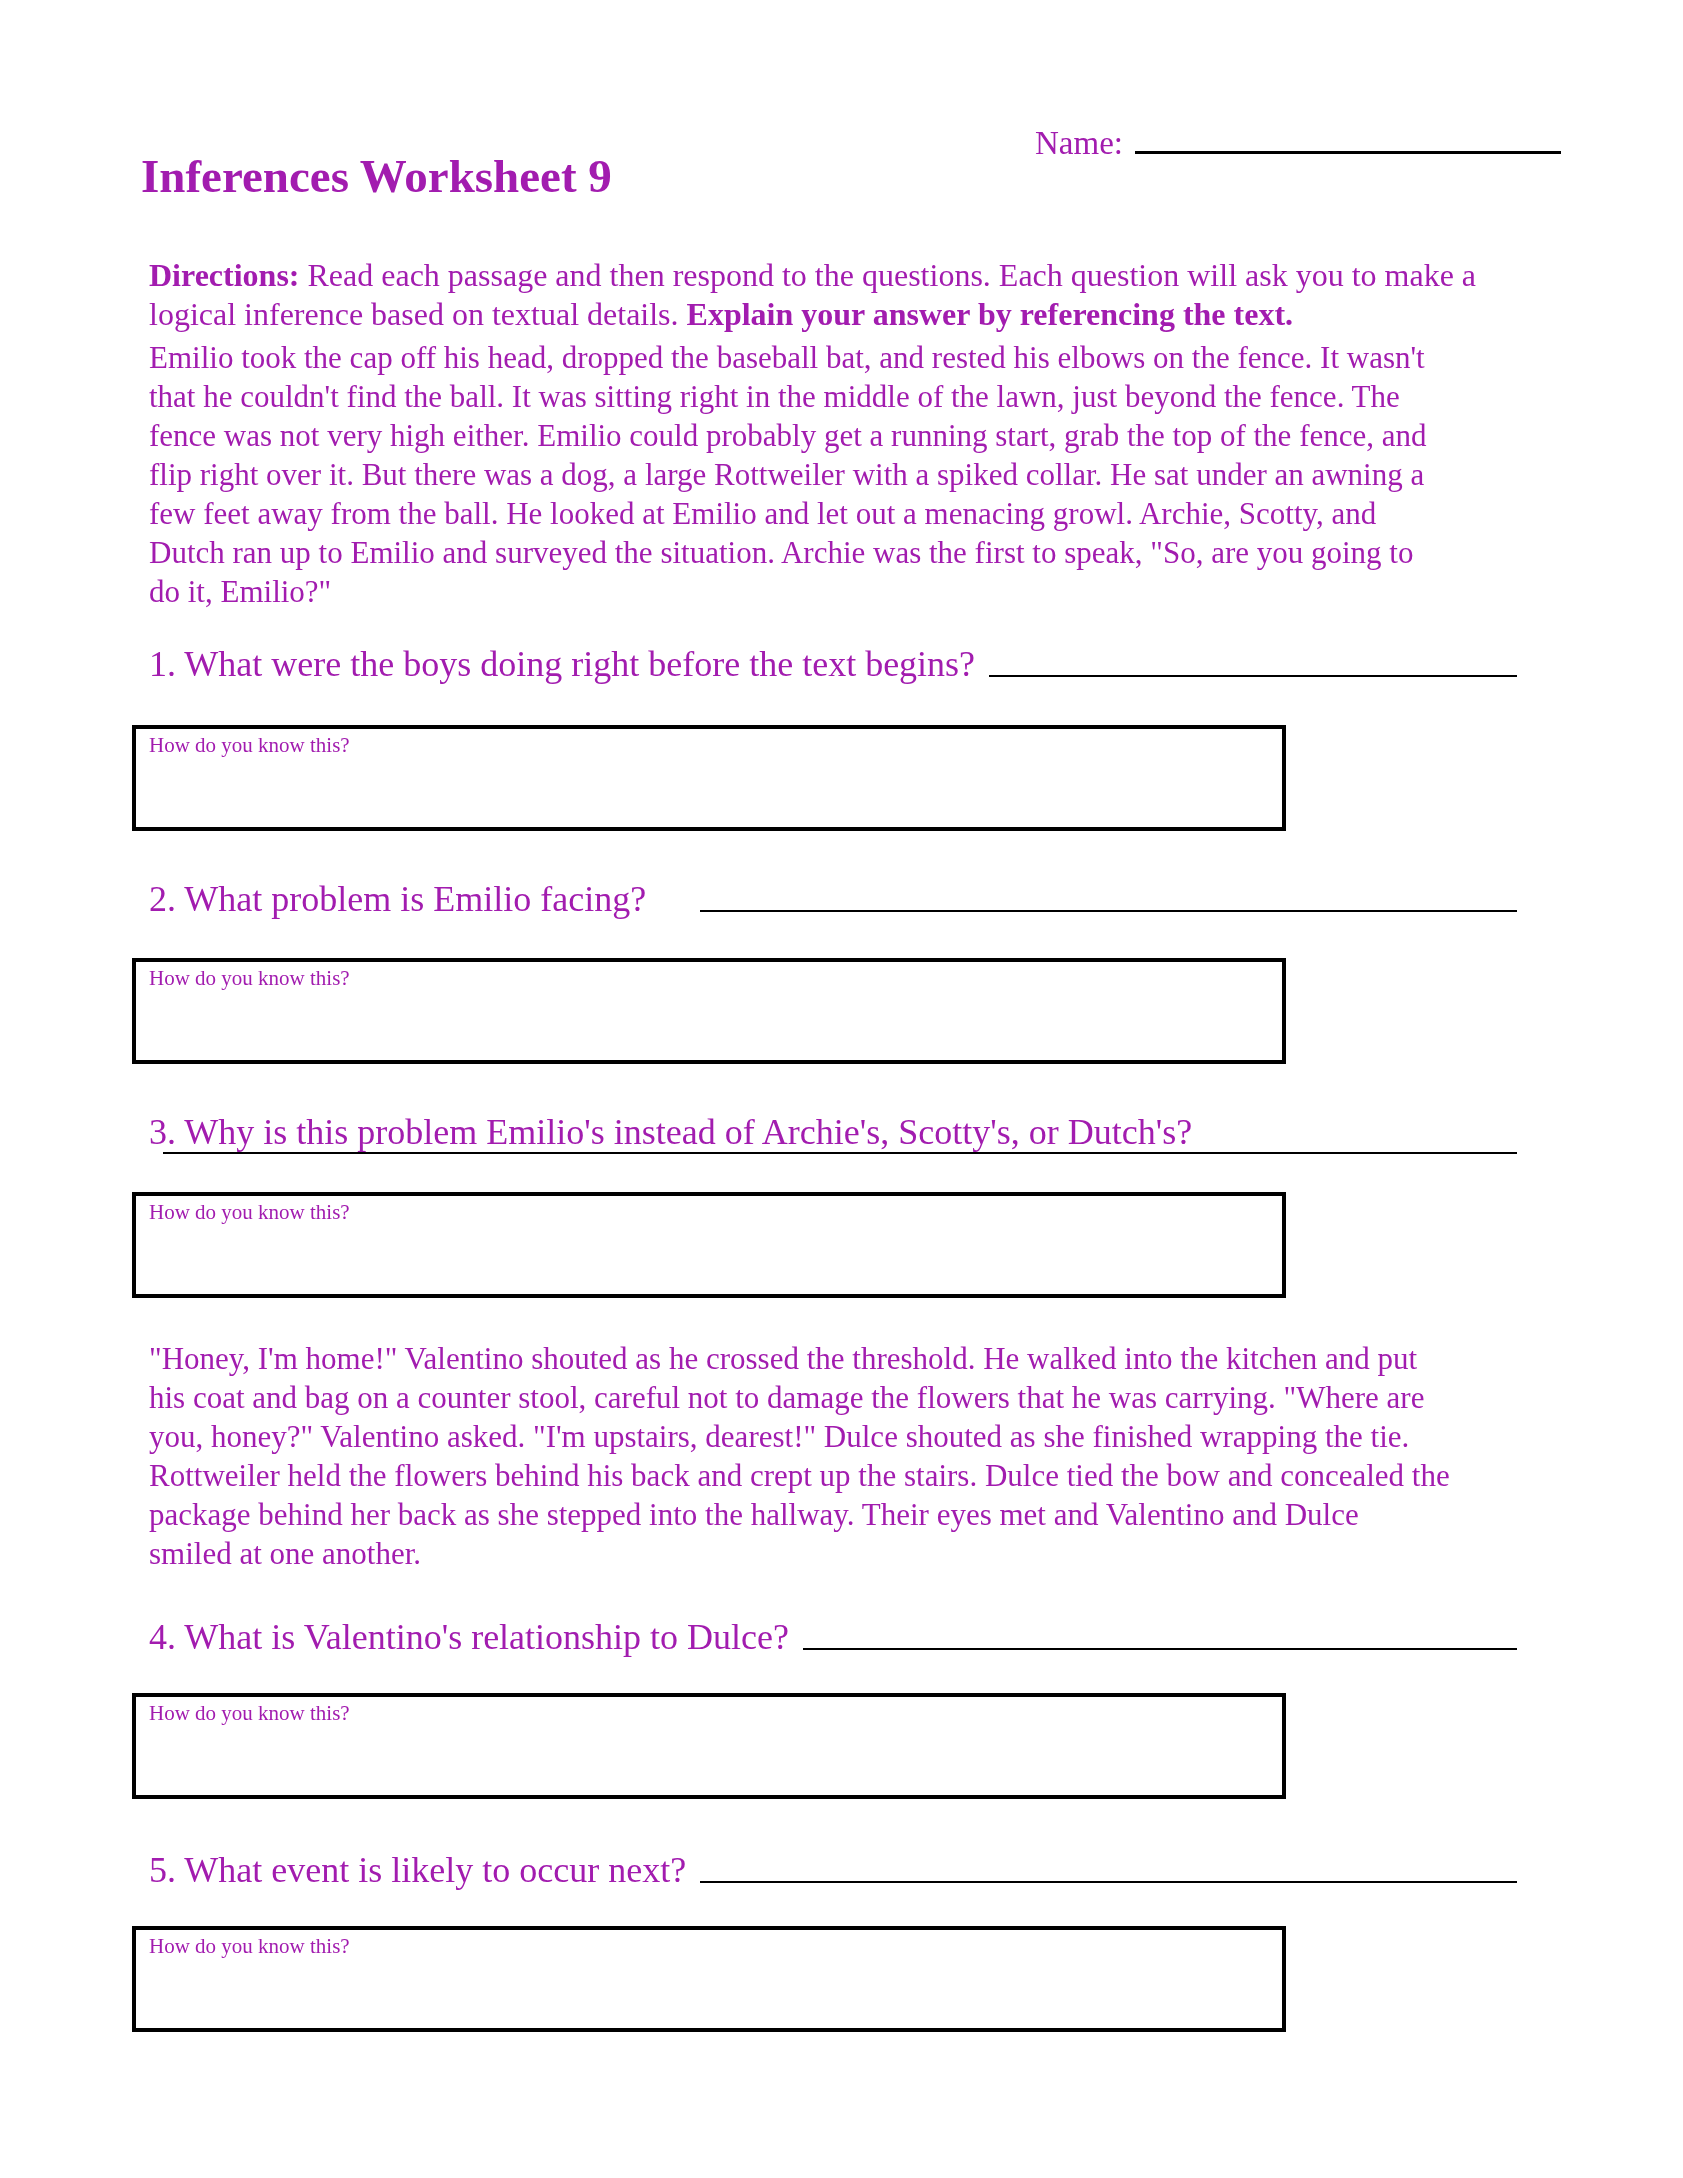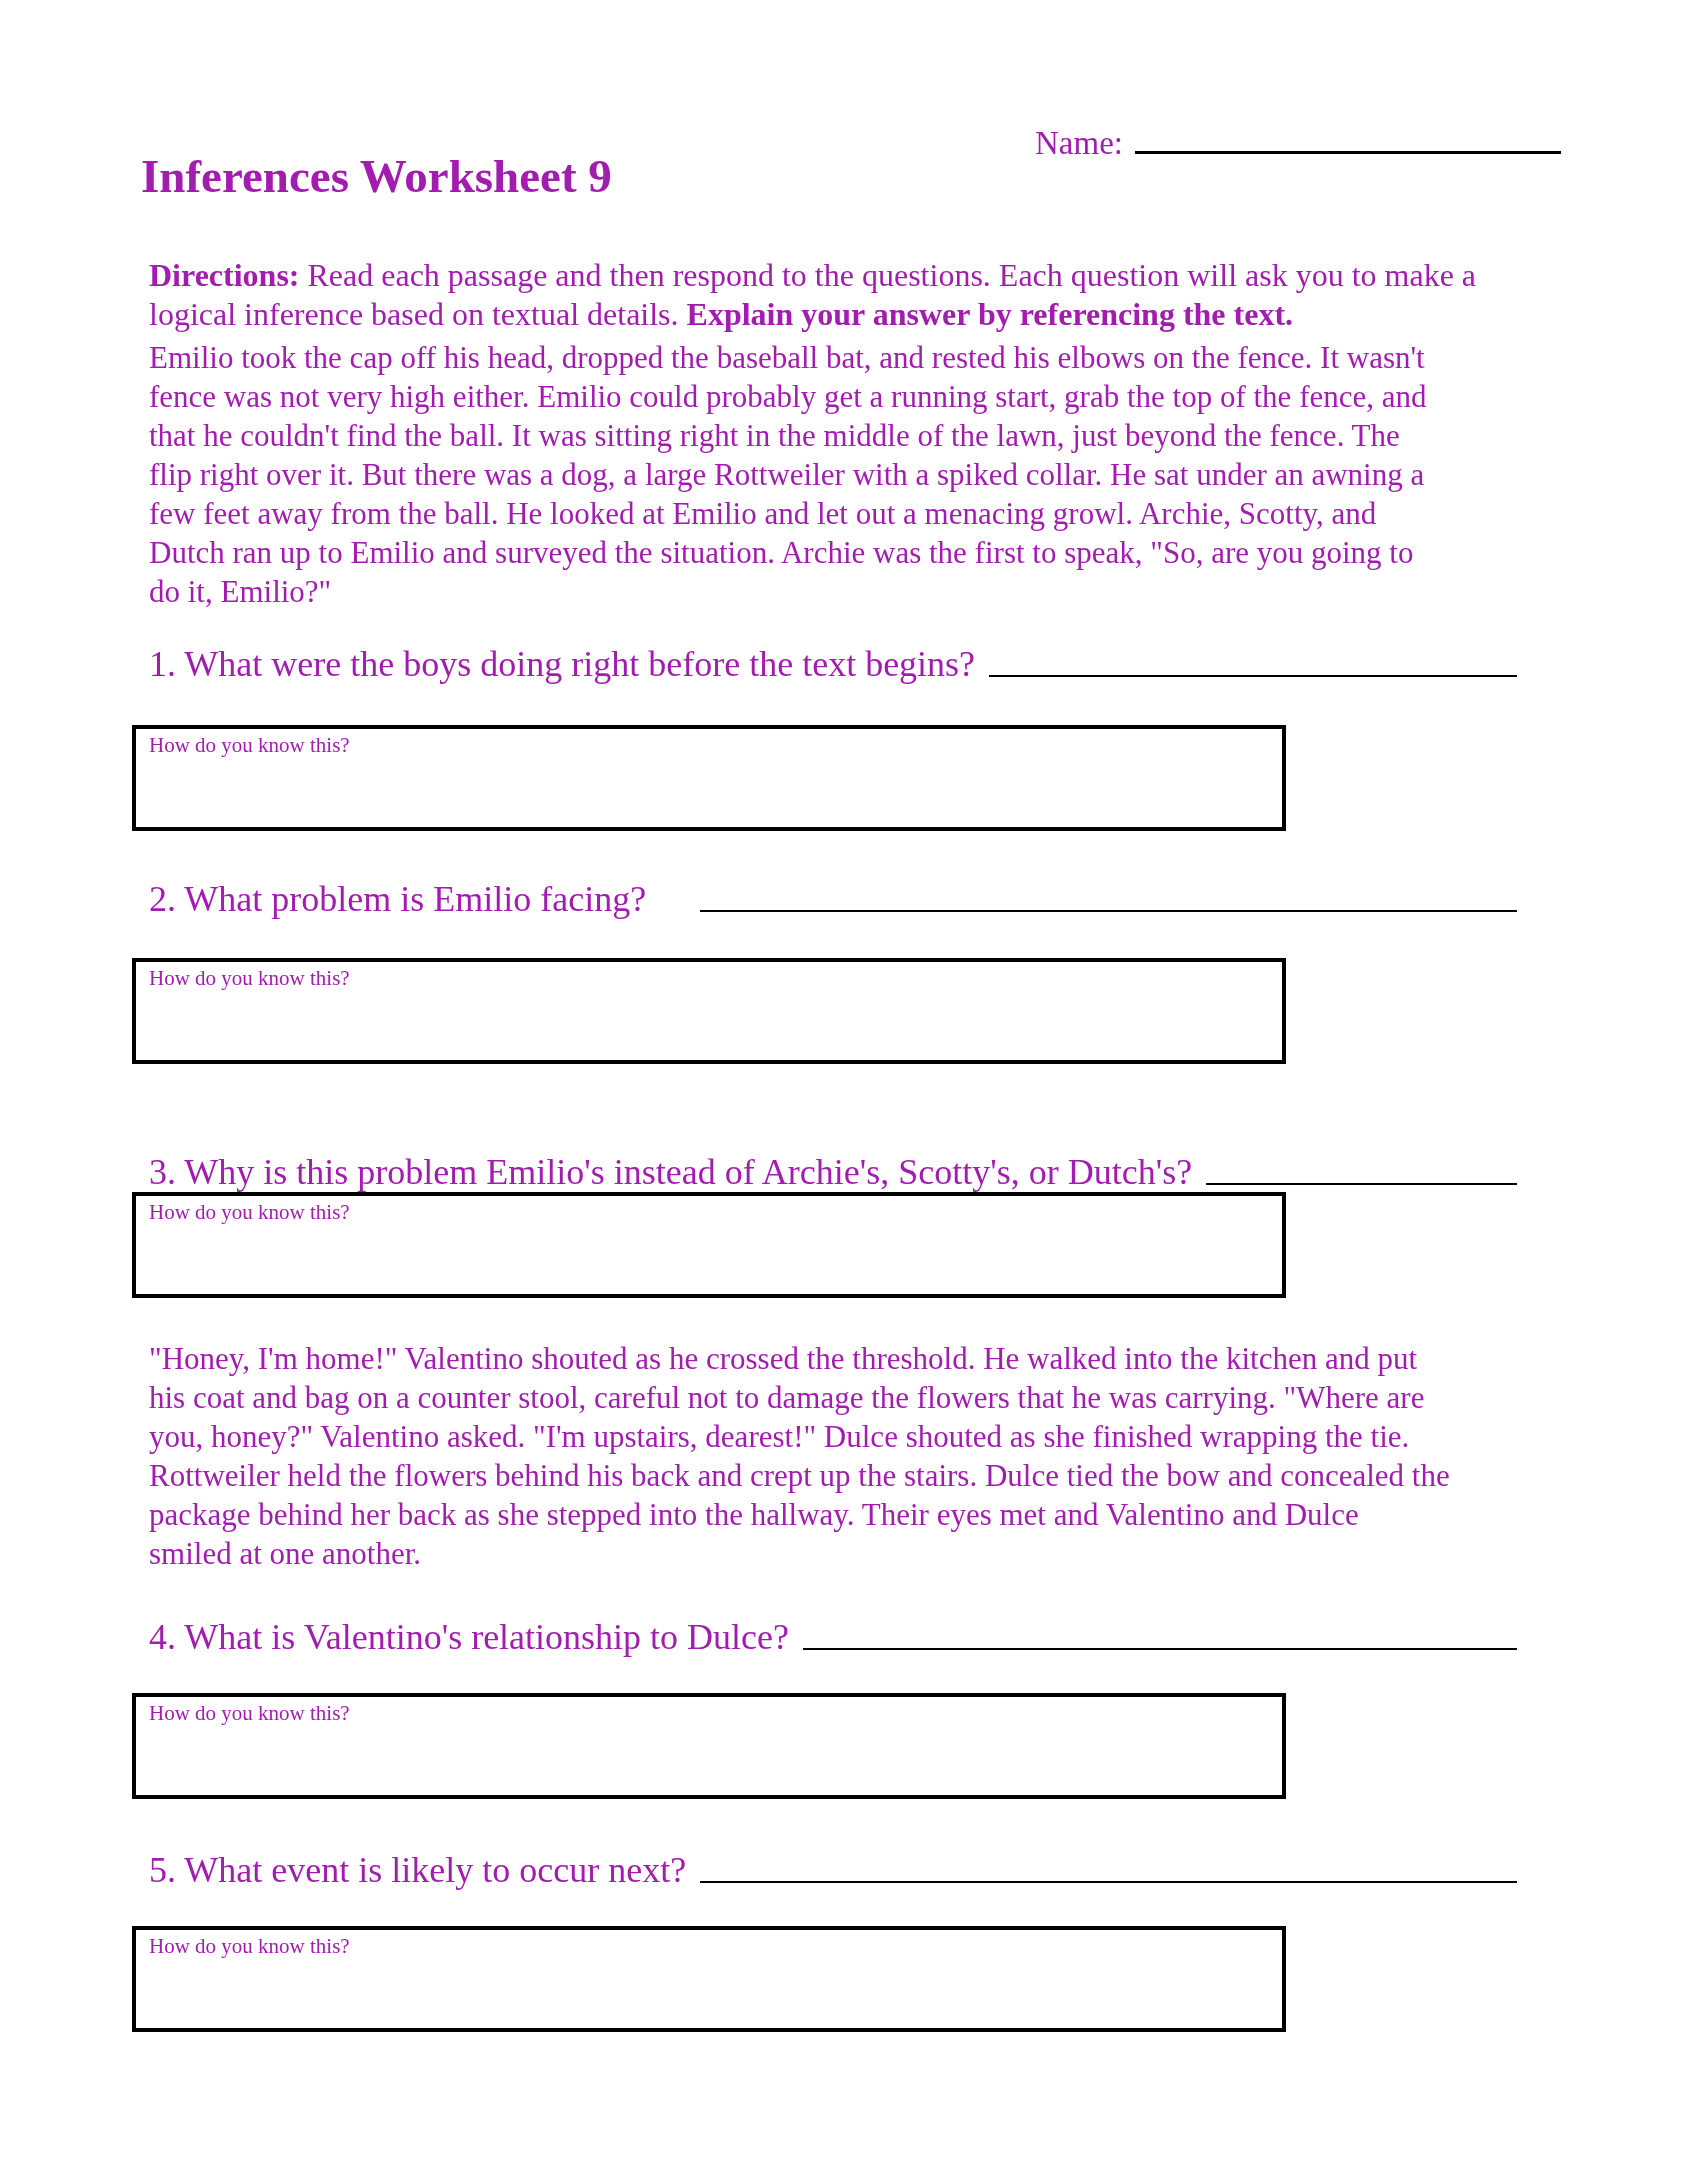--- a/index.html
+++ b/index.html
@@ -64,21 +64,21 @@
   }
   .qtext { white-space: nowrap; }
   .qline {
     flex: 1;
     border-bottom: 2px solid #000;
     margin: 0 0 7px 14px;
     min-width: 119px;
   }
   #q1 { top: 644px; }
   #q2 { top: 879px; gap: 40px; }
-  #q3 { top: 1152px; }
+  #q3 { top: 1112px; flex-direction: column; }
   #q4 { top: 1617px; }
   #q5 { top: 1850px; }
   
   .answer-box {
     position: absolute;
     left: 132px;
     width: 1154px;
     height: 106px;
     border: 4px solid #000;
     box-sizing: border-box;
@@ -104,22 +104,22 @@
   <div class="name-row">
     <span class="name-label">Name:</span><span class="name-line"></span>
   </div>
 
   <h1 class="title">Inferences Worksheet 9</h1>
 
   <p class="directions"><b>Directions:</b><span> Read each passage and then respond to the questions. Each question will ask you to make a logical inference based on textual details. </span><b>Explain your answer by referencing the text.</b></p>
 
   <div class="passage" id="passage1">
       <div>Emilio took the cap off his head, dropped the baseball bat, and rested his elbows on the fence. It wasn't</div>
+      <div>that he couldn't find the ball. It was sitting right in the middle of the lawn, just beyond the fence. The</div>
       <div>fence was not very high either. Emilio could probably get a running start, grab the top of the fence, and</div>
-      <div>that he couldn't find the ball. It was sitting right in the middle of the lawn, just beyond the fence. The</div>
       <div>flip right over it. But there was a dog, a large Rottweiler with a spiked collar. He sat under an awning a</div>
       <div>few feet away from the ball. He looked at Emilio and let out a menacing growl. Archie, Scotty, and</div>
       <div>Dutch ran up to Emilio and surveyed the situation. Archie was the first to speak, "So, are you going to</div>
       <div>do it, Emilio?"</div>
     </div>
 
   <div class="qrow" id="q1">
     <span class="qtext">1. What were the boys doing right before the text begins?</span>
     <div class="qline"></div>
   </div>

